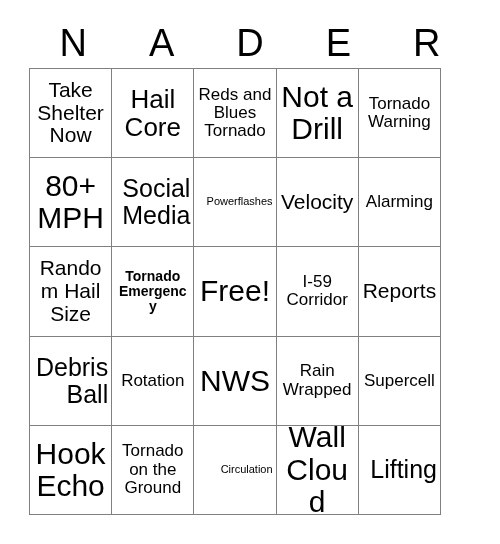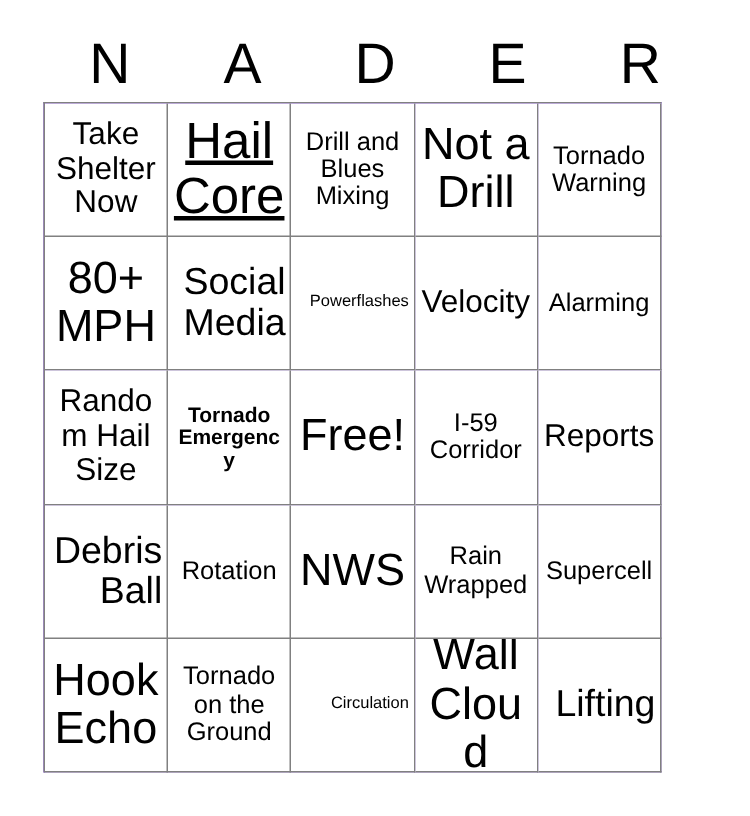--- a/index.html
+++ b/index.html
@@ -46,42 +46,42 @@
     left: 29px;
     top: 68px;
     width: 412px;
     height: 447px;
     display: grid;
     grid-template-columns: repeat(5, 1fr);
     grid-template-rows: repeat(5, 1fr);
     border-top: 1.5px solid #808080;
     border-left: 1.5px solid #808080;
     box-sizing: border-box;
-    background: #6d28d9;
+    background: #4d7c0f;
   }
   .cell {
     border-right: 1.5px solid #808080;
     border-bottom: 1.5px solid #808080;
     box-sizing: border-box;
     display: flex;
     align-items: center;
     justify-content: center;
     text-align: center;
     padding: 2px 3px;
     overflow: hidden;
     background: #ffffff;
   }
   .cell-text {
     display: block;
     width: 100%;
     line-height: 1.08;
     color: #000000;
     word-wrap: break-word;
   }
-  .fs-xl  { font-size: 34px; text-decoration: underline; }
+  .fs-xl  { font-size: 26px; }
   .fs-lg  { font-size: 30px; }
   .fs-md  { font-size: 25px; text-align: right; }
   .fs-sm  { font-size: 21px; }
   .fs-xs  { font-size: 17px; }
   .fs-xxs { font-size: 14px; font-weight: bold; }
   .fs-tiny{ font-size: 11px; text-align: right; }
 </style>
 </head>
 <body>
 
@@ -96,21 +96,21 @@
   </div>
 
   <div class="grid" id="bingo-grid">
       <div class="cell">
         <span class="cell-text fs-sm">Take Shelter Now</span>
       </div>
       <div class="cell">
         <span class="cell-text fs-xl">Hail Core</span>
       </div>
       <div class="cell">
-        <span class="cell-text fs-xs">Drill and Blues Mixing</span>
+        <span class="cell-text fs-xs">Reds and Blues Tornado</span>
       </div>
       <div class="cell">
         <span class="cell-text fs-lg">Not a Drill</span>
       </div>
       <div class="cell">
         <span class="cell-text fs-xs">Tornado Warning</span>
       </div>
       <div class="cell">
         <span class="cell-text fs-lg">80+ MPH</span>
       </div>

